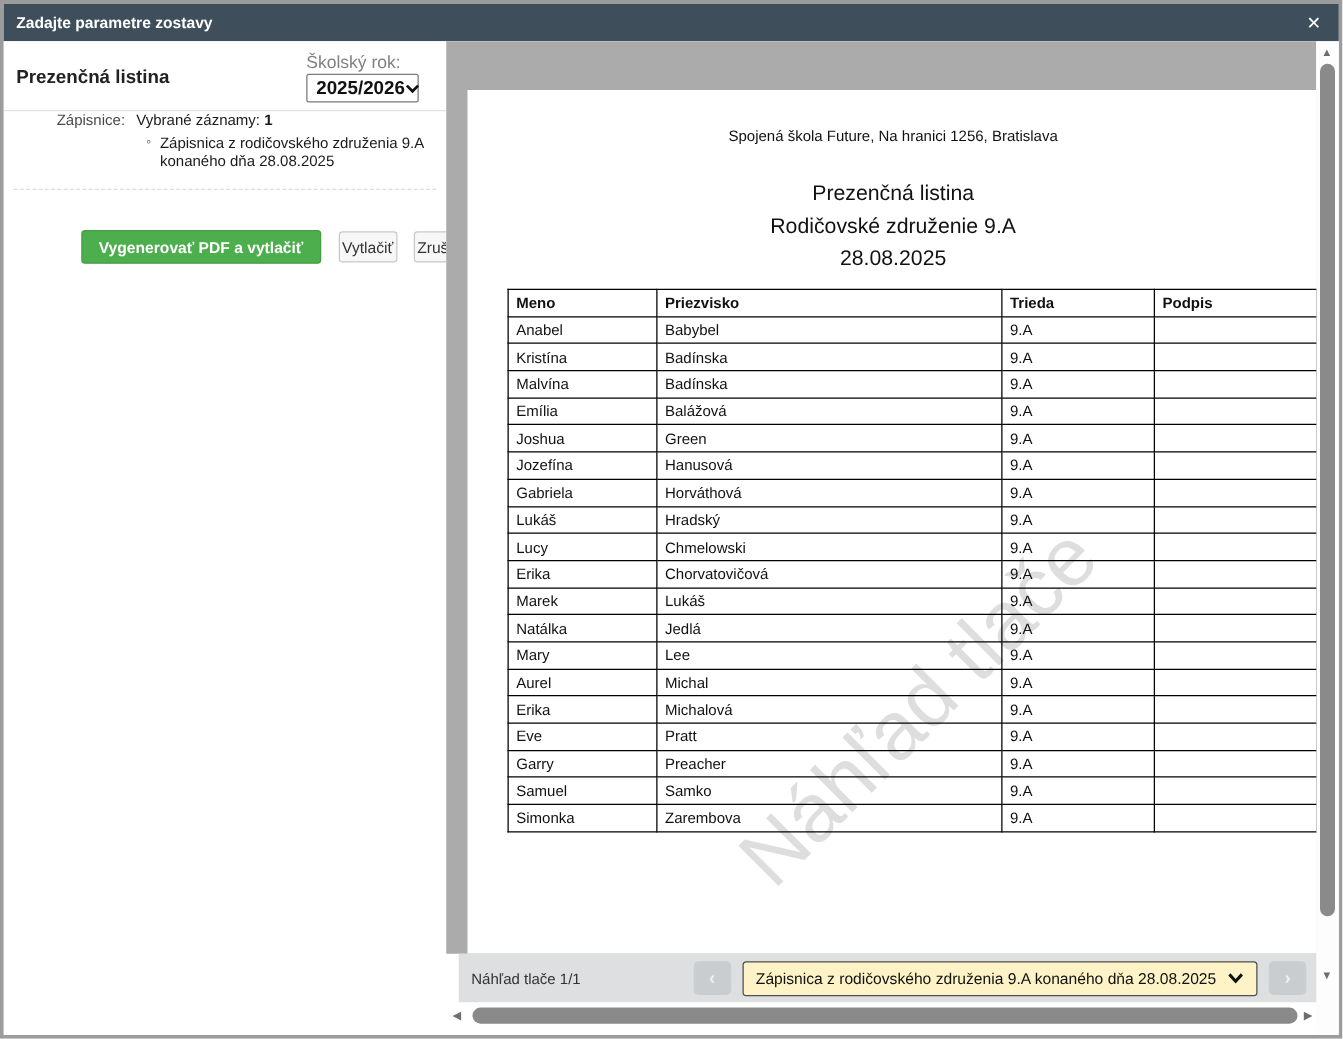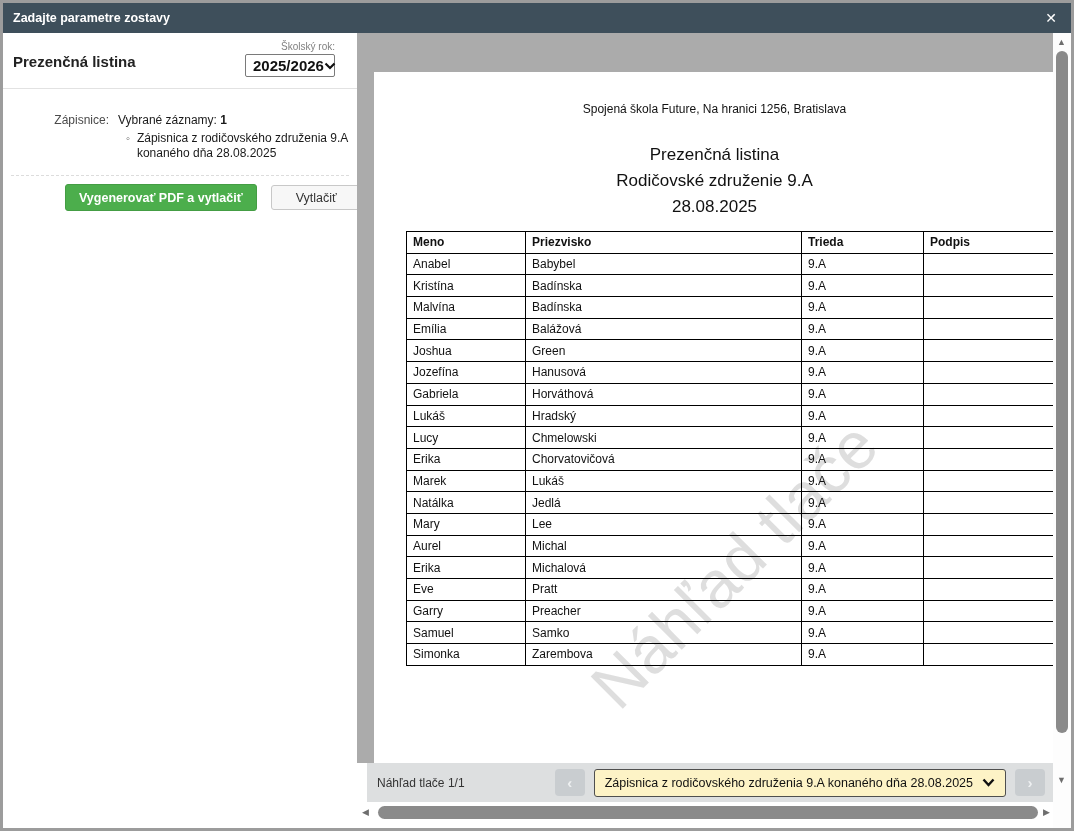--- a/index.html
+++ b/index.html
@@ -11,39 +11,39 @@
   
   .titlebar { position:absolute; left:0; top:0; right:0; height:30px; background:#3e4f5b; display:flex; align-items:center; padding:0 10px; }
   .titlebar-text { color:#fff; font-size:12.5px; font-weight:bold; }
   .close-btn { margin-left:auto; color:#fff; font-size:14px; font-weight:bold; cursor:pointer; line-height:1; padding:2px 4px; }
 
   
   .panel { position:absolute; left:0; top:30px; width:354px; bottom:0; background:#fff; }
   .panel-header { position:relative; height:56px; border-bottom:1px solid #e2e2e2; }
   .panel-title { position:absolute; left:10px; top:20px; font-size:15px; font-weight:bold; color:#222; }
   .year-block { position:absolute; right:22px; top:8px; width:90px; }
-  .year-label { font-size:10px; color:#808080; margin-bottom:2px;text-align:right; }
+  .year-label { font-size:14px; color:#808080; margin-bottom:2px; }
   .select-box { display:flex; align-items:center; justify-content:space-between; height:23px; border:1px solid #7a7a7a; border-radius:2px; background:#fff; padding:0 7px; cursor:pointer; }
   .select-box .val { font-size:15px; font-weight:bold; color:#111; }
 
-  .zapisnice-row { display:flex; margin-top:24px; font-size:12px; }
+  .zapisnice-row { display:flex; margin-top:0; font-size:12px;justify-content:center; }
   .zap-label { width:106px; text-align:right; color:#4a4a4a; flex:0 0 106px; }
   .zap-content { margin-left:9px; color:#1a1a1a; }
   .zap-selected { font-weight:normal; }
   .zap-selected b { font-weight:bold; }
   .zap-item { display:flex; margin-top:4px; margin-left:8px; }
   .bullet { color:#555; font-size:11px; margin-right:7px; line-height:15px; }
   .zap-item-text { width:238px; font-size:12px; color:#1a1a1a; line-height:15px; }
 
   .dashed-sep { border-top:1px dashed #dcdcdc; margin:14px 8px 0 8px; }
 
   .btn-row { position:absolute; left:0; top:151px; width:100%; display:flex; align-items:center; }
   .btn { display:inline-flex; align-items:center; justify-content:center; border-radius:3px; font-size:12.5px; cursor:pointer; white-space:nowrap; }
   .btn-green { margin-left:62px; height:27px; padding:0 13px; background:#4cae4c; border:1px solid #449d44; color:#fff; font-weight:bold; }
-  .btn-gray { height:25px; padding:0 24px; background:#f7f7f7; border:1px solid #c8c8c8; color:#333; }
+  .btn-gray { height:25px; padding:0 2px; background:#f7f7f7; border:1px solid #c8c8c8; color:#333; }
   .btn-print { margin-left:14px; }
   .btn-cancel { margin-left:13px; }
 
   
   .preview { position:absolute; left:354px; top:30px; right:18px; bottom:0; background:#fff; }
   .viewport { position:absolute; left:0; top:0; width:100%; height:730px; background:#ababab; overflow:hidden; }
 
   .page { position:absolute; left:17px; top:39px; width:681px; height:691px; background:#fff; }
   .doc-school { position:absolute; left:0; top:30px; width:100%; text-align:center; font-size:12px; color:#111; }
   .doc-titles { position:absolute; left:0; top:70px; width:100%; text-align:center; font-size:17px; color:#111; line-height:26px; }

